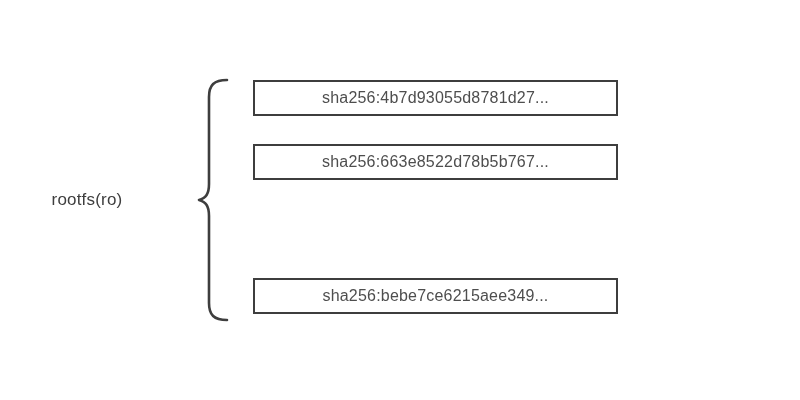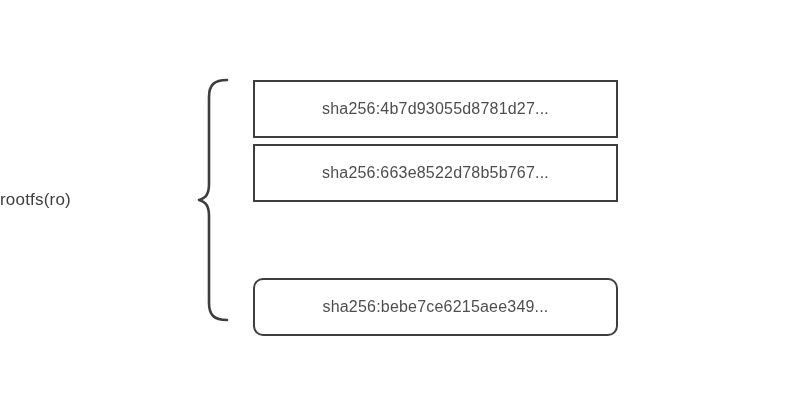--- a/index.html
+++ b/index.html
@@ -13,21 +13,21 @@
     height: 400px;
     background: var(--background, #ffffff);
     font-family: "Liberation Sans", sans-serif;
     overflow: hidden;
   }
   .rootfs-label {
     position: absolute;
     left: 0;
     top: 188px;
     width: 174px;
-    text-align: left;
+    text-align: center;
     font-size: 17px;
     font-weight: 500;
     line-height: 24px;
     color: var(--stroke, #3e3e3e);
     letter-spacing: 0.2px;
   }
   .brace {
     position: absolute;
     left: 192px;
     top: 72px;
@@ -39,36 +39,36 @@
     fill: none;
     stroke: currentColor;
     stroke-width: 2.6;
     stroke-linecap: round;
     stroke-linejoin: round;
   }
   .layer-box {
     position: absolute;
     left: 253px;
     width: 365px;
-    height: 58px;
+    height: 36px;
     box-sizing: border-box;
     border: 2px solid var(--stroke, #3e3e3e);
     background: var(--background, #ffffff);
     display: flex;
     align-items: center;
     justify-content: center;
     font-size: 16px;
     color: var(--text, #4e4e4e);
     letter-spacing: 0.2px;
     white-space: nowrap;
   }
   .layer-box.pos-0 { top: 80px; }
   .layer-box.pos-1 { top: 144px; }
   .layer-box.pos-2 { top: 211px; }
-  .layer-box.pos-3 { top: 278px; border-radius: 10px; }
+  .layer-box.pos-3 { top: 278px; }
 </style>
 </head>
 <body>
 
 <div class="canvas">
 
   <div class="rootfs-label">rootfs(ro)</div>
 
   <svg class="brace" viewBox="0 0 44 256" aria-hidden="true">
     <path d="M 35,8

